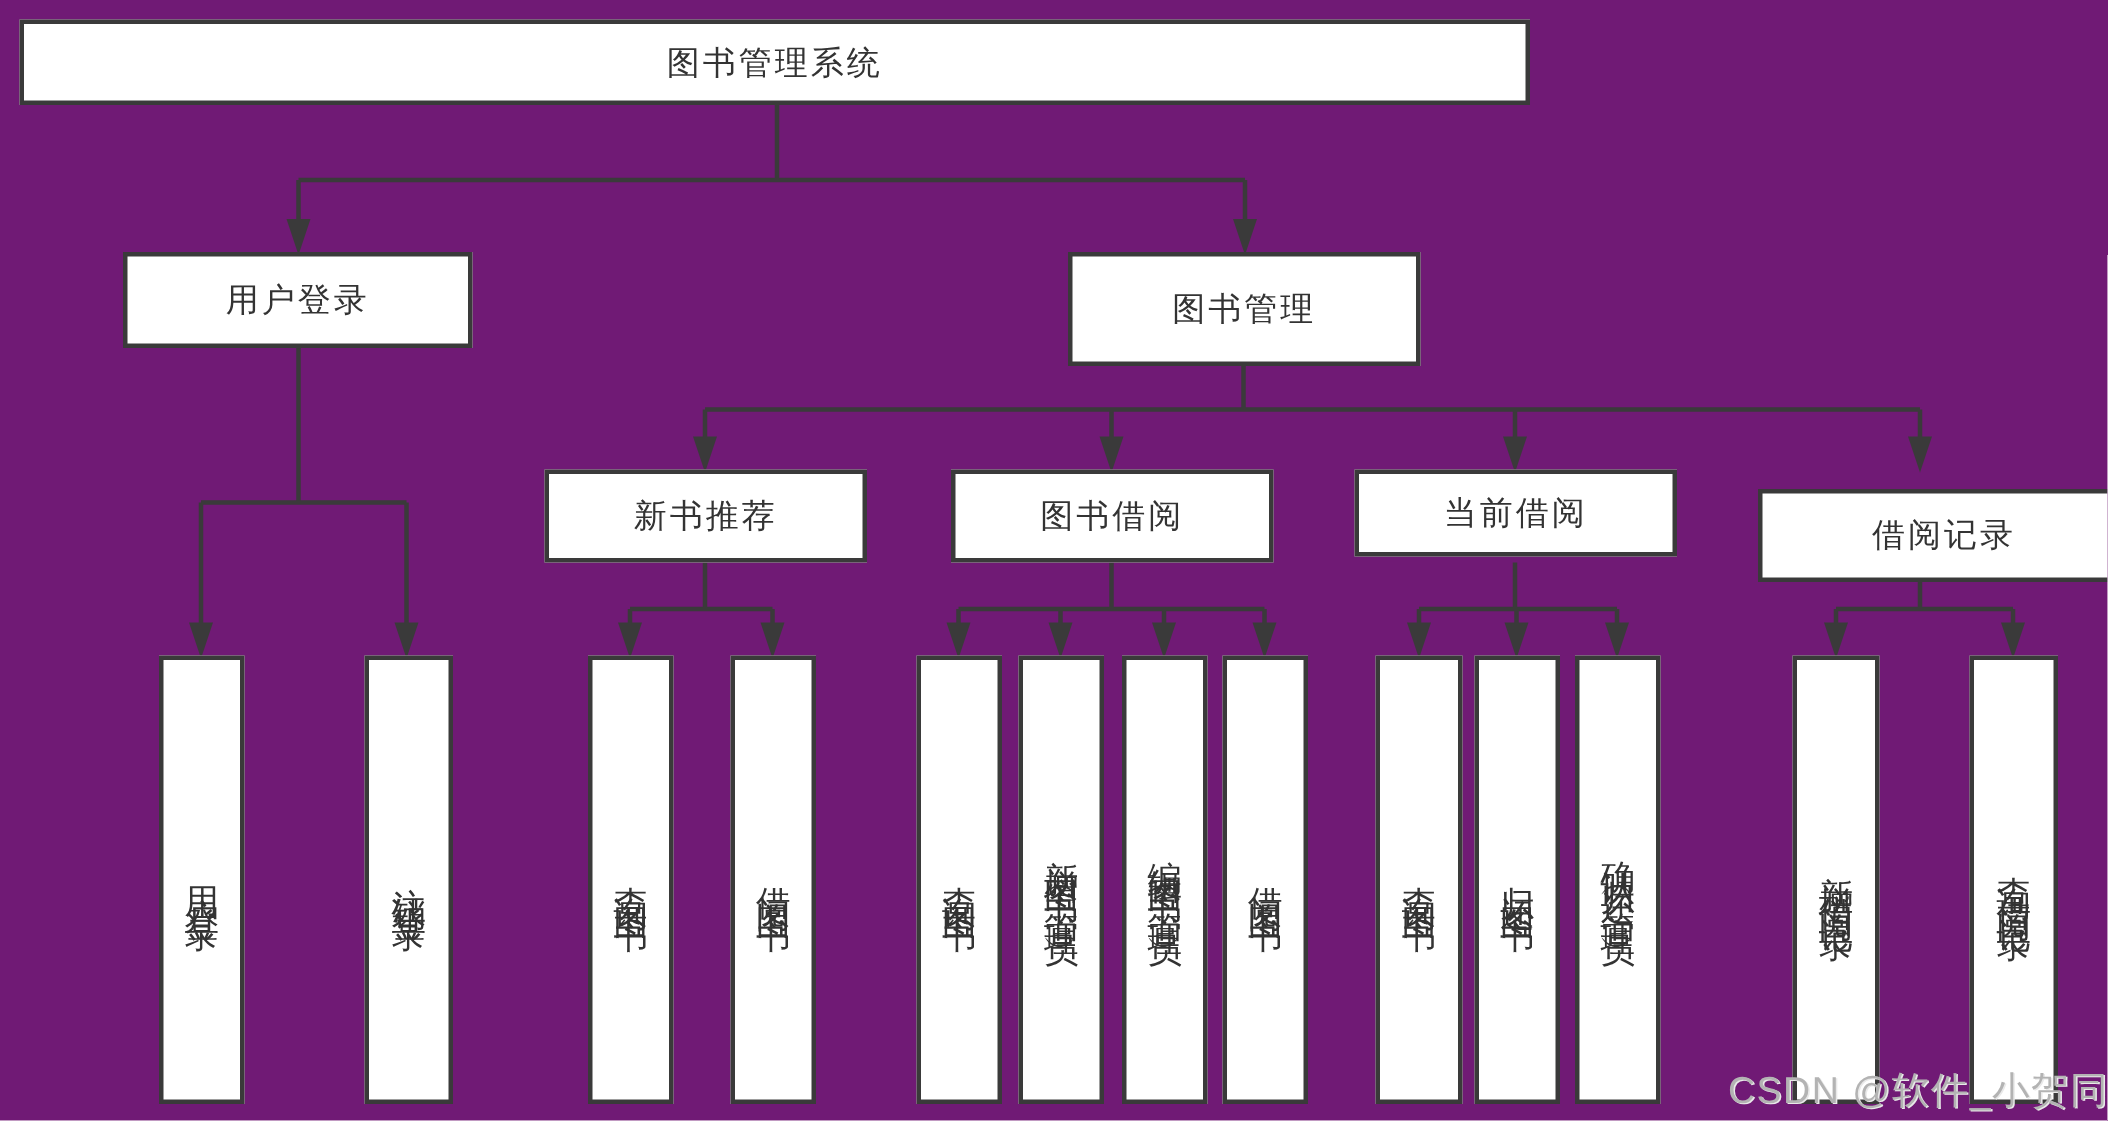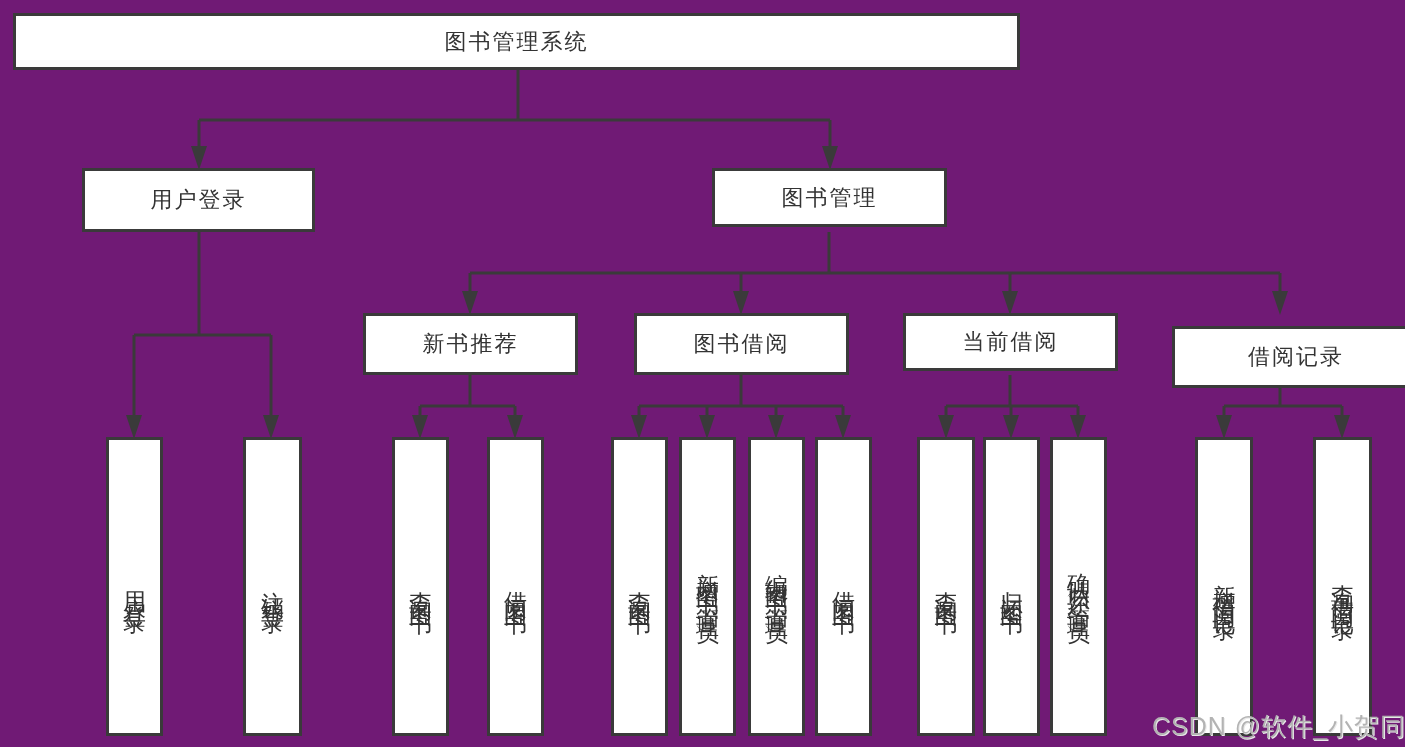--- a/index.html
+++ b/index.html
@@ -109,21 +109,21 @@
     <polygon points="1334,415 1350,415 1342,439"></polygon>
   </svg>
 
   <div class="node hbox" style="left:13px; top:13px; width:1007px; height:57px;">
     <span>图书管理系统</span>
   </div>
 
   <div class="node hbox" style="left:82px; top:168px; width:233px; height:64px;">
     <span>用户登录</span>
   </div>
-  <div class="node hbox" style="left:712px; top:168px; width:235px; height:59px;">
+  <div class="node hbox" style="left:712px; top:168px; width:235px; height:76px;">
     <span>图书管理</span>
   </div>
 
   <div class="node hbox" style="left:363px; top:313px; width:215px; height:62px;">
     <span>新书推荐</span>
   </div>
   <div class="node hbox" style="left:634px; top:313px; width:215px; height:62px;">
     <span>图书借阅</span>
   </div>
   <div class="node hbox" style="left:903px; top:313px; width:215px; height:58px;">

